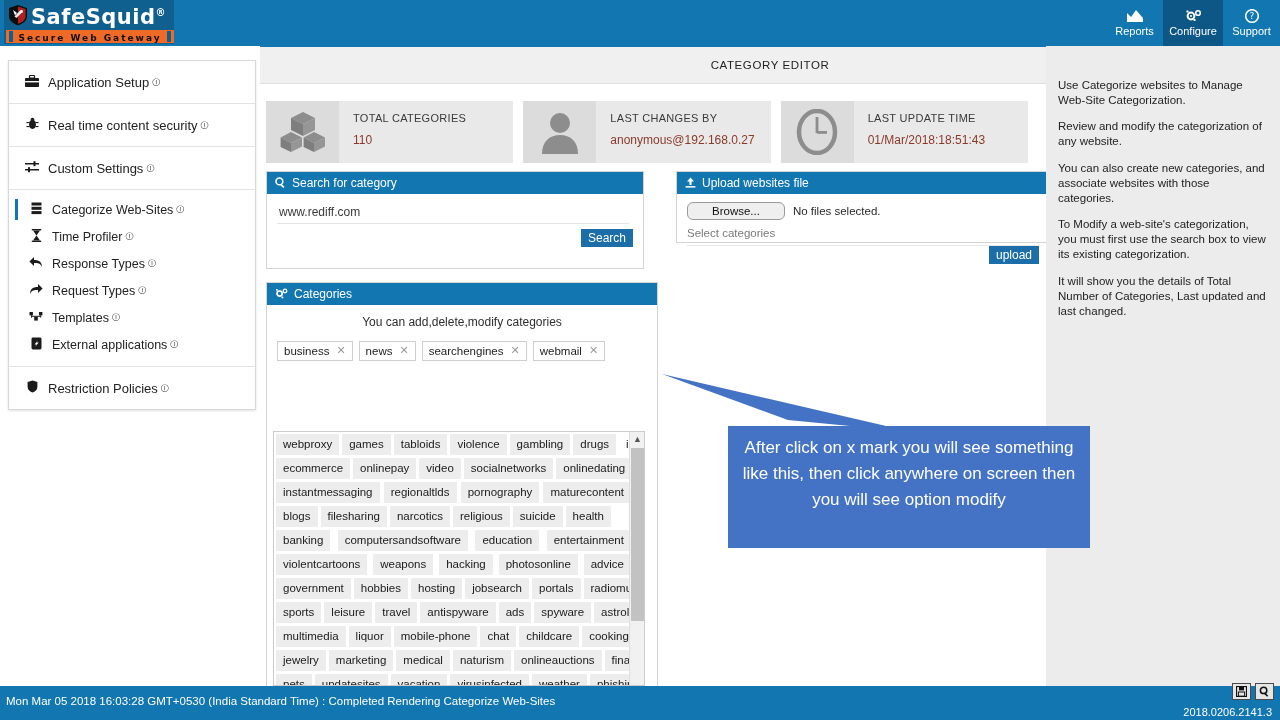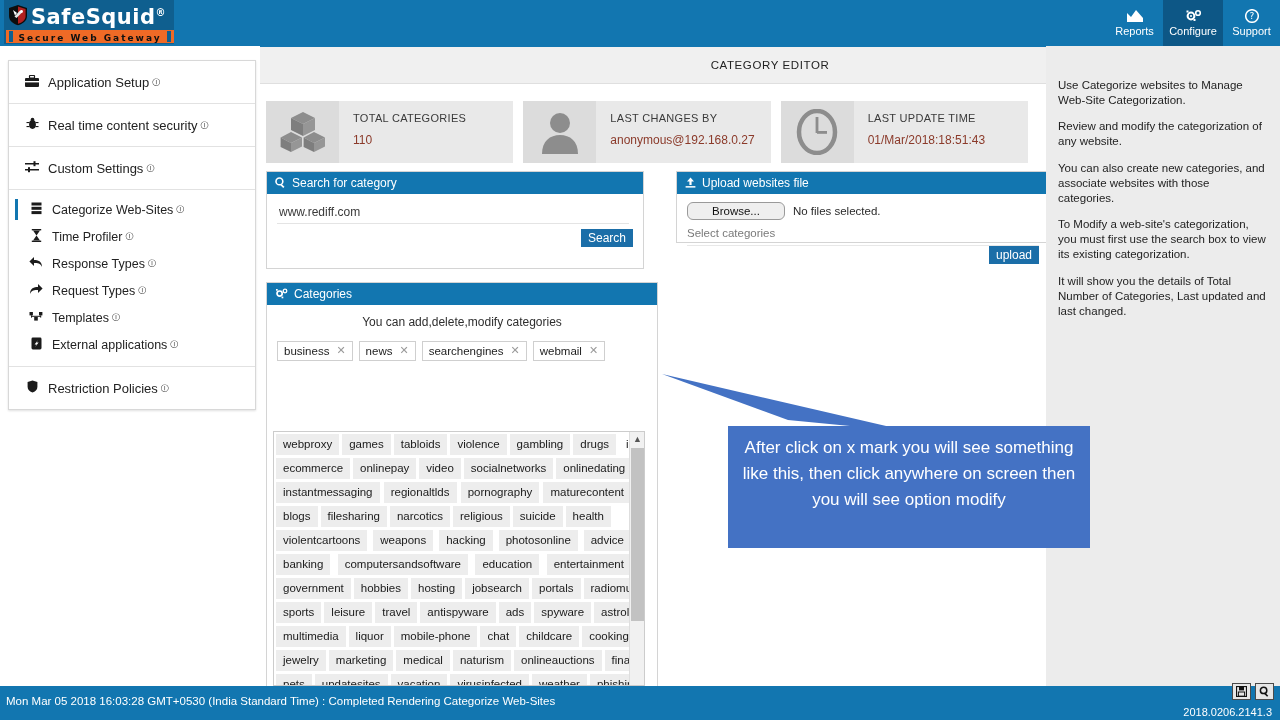--- a/index.html
+++ b/index.html
@@ -672,31 +672,31 @@
             </div>
             <div class="cat-row" style="">
               <span class="chip">blogs</span>
               <span class="chip">filesharing</span>
               <span class="chip">narcotics</span>
               <span class="chip">religious</span>
               <span class="chip">suicide</span>
               <span class="chip">health</span>
             </div>
             <div class="cat-row" style="justify-content: space-between;">
+              <span class="chip">banking</span>
+              <span class="chip">computersandsoftware</span>
+              <span class="chip">education</span>
+              <span class="chip">entertainment</span>
+            </div>
+            <div class="cat-row" style="justify-content: space-between;">
               <span class="chip">violentcartoons</span>
               <span class="chip">weapons</span>
               <span class="chip">hacking</span>
               <span class="chip">photosonline</span>
               <span class="chip">advice</span>
-            </div>
-            <div class="cat-row" style="justify-content: space-between;">
-              <span class="chip">banking</span>
-              <span class="chip">computersandsoftware</span>
-              <span class="chip">education</span>
-              <span class="chip">entertainment</span>
             </div>
             <div class="cat-row" style="justify-content: space-between;">
               <span class="chip">government</span>
               <span class="chip">hobbies</span>
               <span class="chip">hosting</span>
               <span class="chip">jobsearch</span>
               <span class="chip">portals</span>
               <span class="chip">radiomusic</span>
             </div>
             <div class="cat-row" style="justify-content: space-between;">

